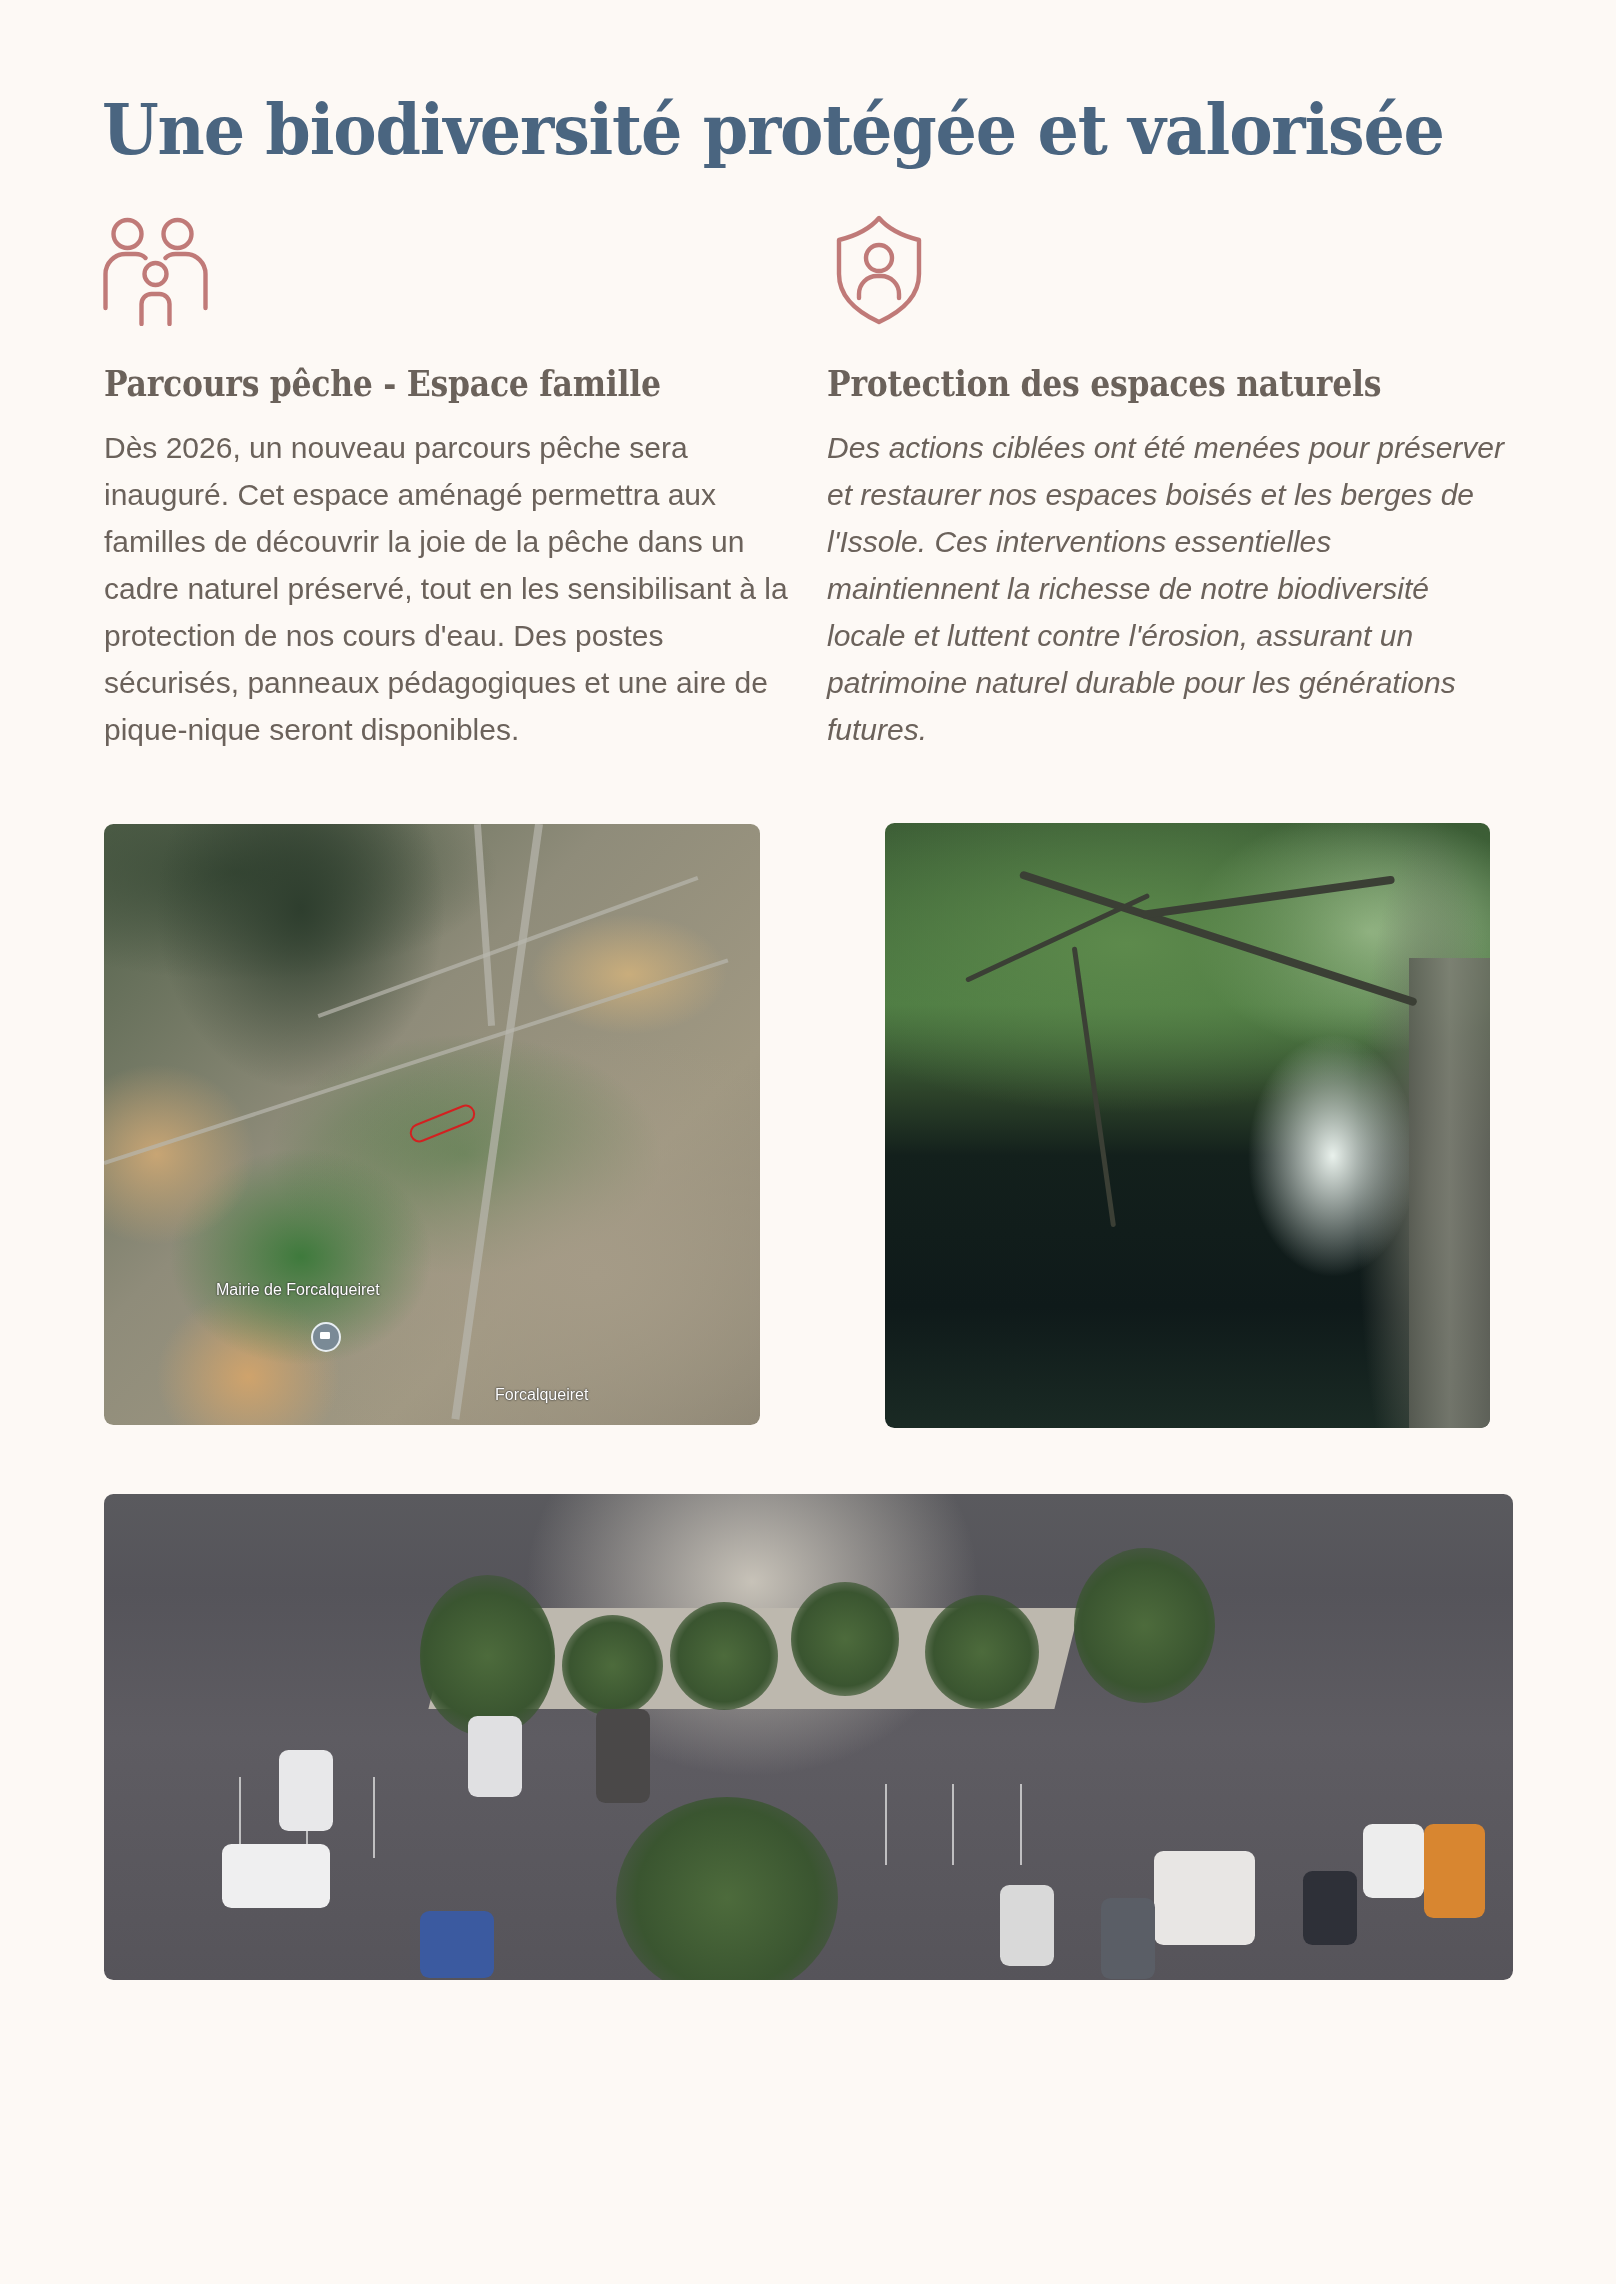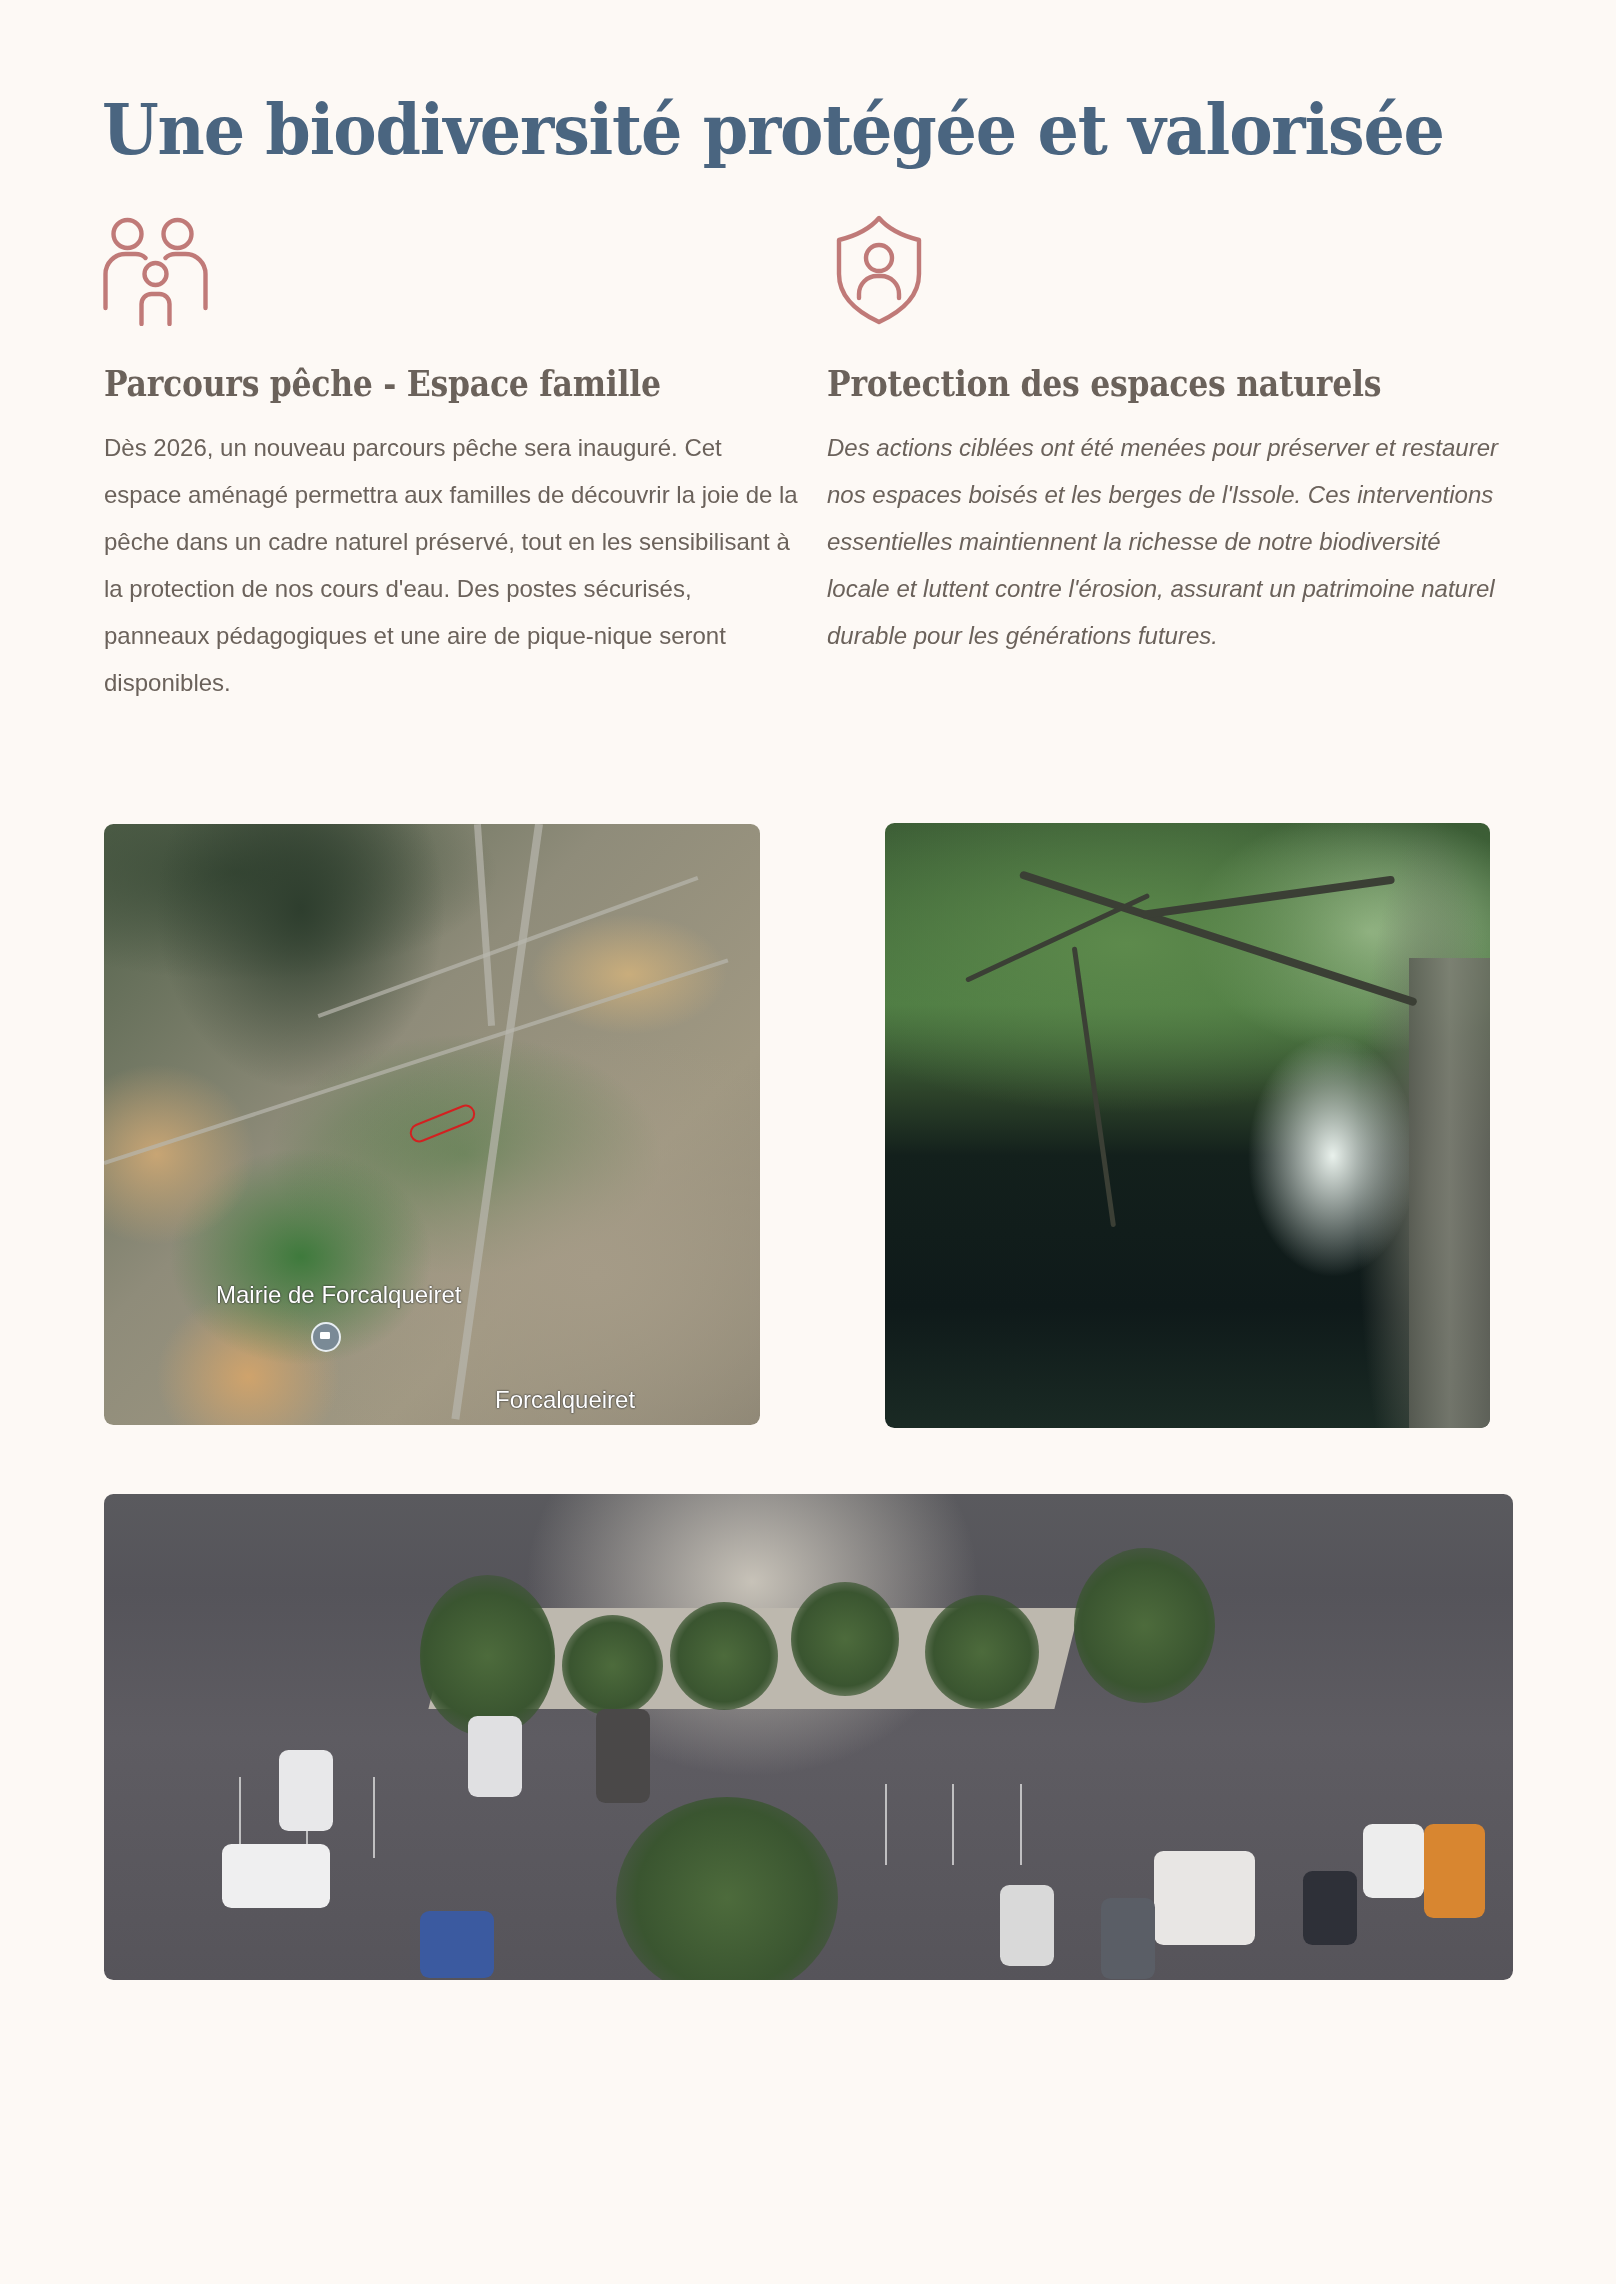--- a/index.html
+++ b/index.html
@@ -29,21 +29,21 @@
     font-weight: bold;
     font-size: 35px; line-height: 47px;
     color: #6b625b;
     white-space: nowrap;
     transform: scaleX(0.9); transform-origin: left center;
     letter-spacing: -0.3px;
   }
   .body-text {
     position: absolute; margin: 0;
     font-family: "Liberation Sans", sans-serif;
-    font-size: 24px; line-height: 47px;
+    font-size: 30px; line-height: 47px;
     color: #6b625b;
     width: 700px;
   }
   .photo {
     position: absolute; border-radius: 9.4px; overflow: hidden;
   }
   
   .map {
     left: 104px; top: 824px; width: 656px; height: 601px;
     background:
@@ -61,21 +61,21 @@
     position: absolute; background: #b8b6ae; opacity: 0.7;
   }
   .map .marker-outline {
     position: absolute; left: 304px; top: 290px;
     width: 65px; height: 15px;
     border: 2.7px solid #d32020; border-radius: 9.4px;
     transform: rotate(-22deg);
   }
   .map .label {
     position: absolute; color: #fff;
-    font-family: "Liberation Sans", sans-serif; font-size: 24px;
+    font-family: "Liberation Sans", sans-serif; font-size: 16px;
     text-shadow: 0 0 2px #333, 0 0 1.3px #333;
     white-space: nowrap;
   }
   .map .pin {
     position: absolute; left: 207px; top: 498px;
     width: 30px; height: 30px; border-radius: 50%;
     background: #7a8a96; border: 2.7px solid #e8eef2;
     box-sizing: border-box;
   }
   .map .pin::after {

